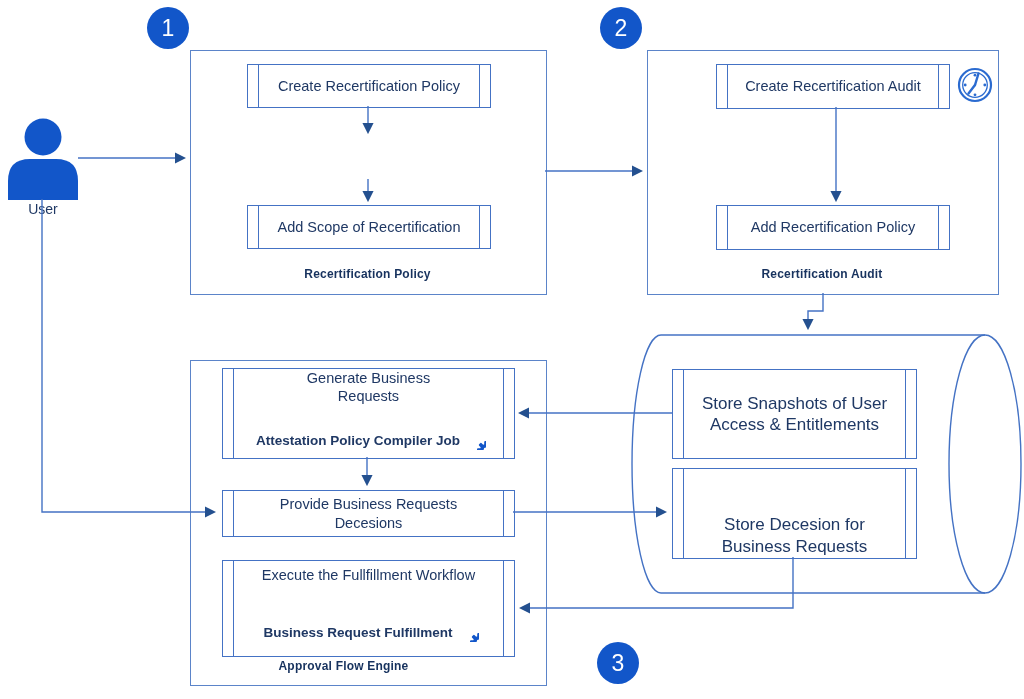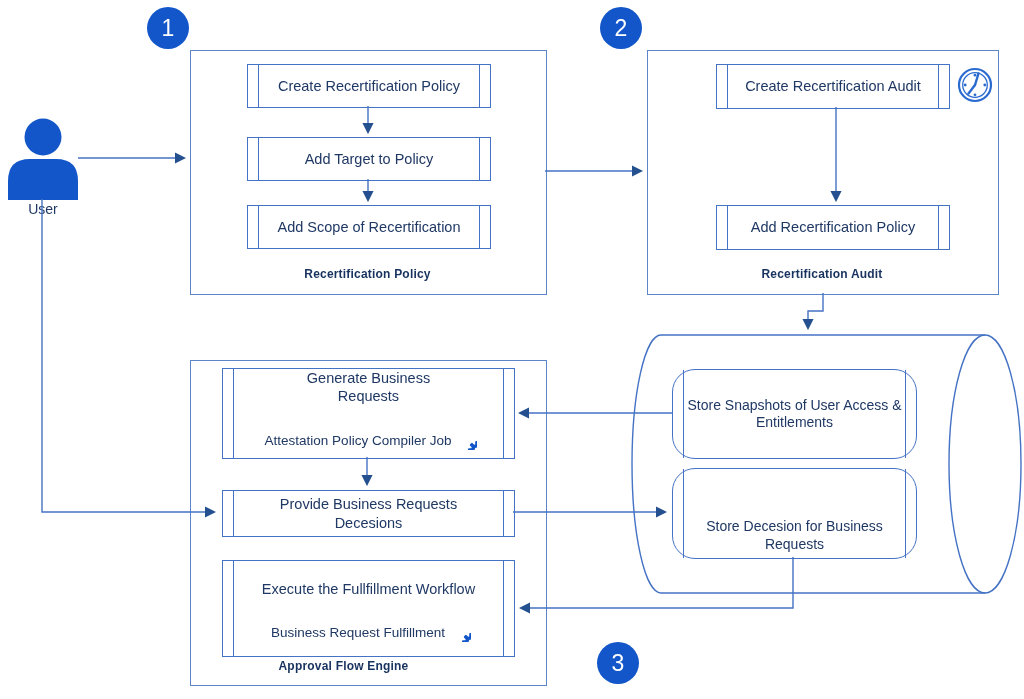--- a/index.html
+++ b/index.html
@@ -18,23 +18,23 @@
   .subbox{position:absolute;border:1.4px solid var(--line);color:var(--text);
           font-size:14.5px;display:flex;align-items:center;justify-content:center;
           text-align:center;line-height:1.25;}
   .subbox::before{content:"";position:absolute;top:0;bottom:0;left:10px;
           border-left:1.4px solid var(--line);}
   .subbox::after{content:"";position:absolute;top:0;bottom:0;right:10px;
           border-right:1.4px solid var(--line);}
   .subbox.col{flex-direction:column;justify-content:flex-start;}
   .lbl{display:inline-block;}
   .w160{max-width:160px;} .w200{max-width:200px;} .w220{max-width:220px;} .w195{max-width:195px;margin-top:44px;}
-  .store{font-size:14px;border-radius:23px;}
+  .store{font-size:17px;}
   .jobrow{position:absolute;left:5px;right:0;display:flex;align-items:center;
-          justify-content:center;gap:8px;font-size:13.5px;color:var(--text);}
+          justify-content:center;gap:8px;font-size:13.5px;color:var(--text);font-weight:bold;}
   .gear{color:var(--accent);flex:0 0 auto;}
   .actor-label{position:absolute;color:var(--text);font-size:14px;text-align:center;}
   .overlay{position:absolute;left:0;top:0;pointer-events:none;}
   .connector{stroke:var(--line);stroke-width:1.4;fill:none;}
   .shape{stroke:var(--line);stroke-width:1.4;fill:none;}
   .clockline{stroke:var(--clock);fill:none;}
 </style>
 </head>
 <body>
 
@@ -64,23 +64,20 @@
   <div class="badge" style="left:597px;top:642px">3</div>
 
   <div class="actor-label" style="left:8px;top:201px;width:70px">User</div>
 
   <div class="container-box" style="left:190px;top:50px;width:355px;height:243px"></div>
   <div class="title" style="left:190px;top:267px;width:355px">Recertification Policy</div>
 
   <div class="subbox" style="left:247px;top:64px;width:242px;height:42px">
     <span class="lbl">Create Recertification Policy</span>
   </div>
-  <div class="subbox" style="left:247px;top:137px;width:242px;height:42px">
-    <span class="lbl">Add Target to Policy</span>
-  </div>
   <div class="subbox" style="left:247px;top:205px;width:242px;height:42px">
     <span class="lbl">Add Scope of Recertification</span>
   </div>
 
   <div class="container-box" style="left:647px;top:50px;width:350px;height:243px"></div>
   <div class="title" style="left:647px;top:267px;width:350px">Recertification Audit</div>
 
   <div class="subbox" style="left:716px;top:205px;width:232px;height:43px">
     <span class="lbl">Add Recertification Policy</span>
   </div>
@@ -99,21 +96,21 @@
           <use href="#gear-sym"></use>
         </svg>
     </div>
   </div>
 
   <div class="subbox" style="left:222px;top:490px;width:291px;height:45px">
     <span class="lbl w200">Provide Business Requests Decesions</span>
   </div>
 
   <div class="subbox col" style="left:222px;top:560px;width:291px;height:95px">
-    <span class="lbl" style="margin-top:19px">Execute the Fullfillment Workflow</span>
+    <span class="lbl" style="margin-top:5px">Execute the Fullfillment Workflow</span>
     <div class="jobrow" style="bottom:14px">
       <span>Business Request Fulfillment</span>
       <svg class="gear" width="18" height="18" viewBox="-10 -10 20 20">
           <use href="#gear-sym"></use>
         </svg>
     </div>
   </div>
 
   <div class="subbox store" style="left:672px;top:369px;width:243px;height:88px">
     <span class="lbl w220">Store Snapshots of User Access &amp; Entitlements</span>

